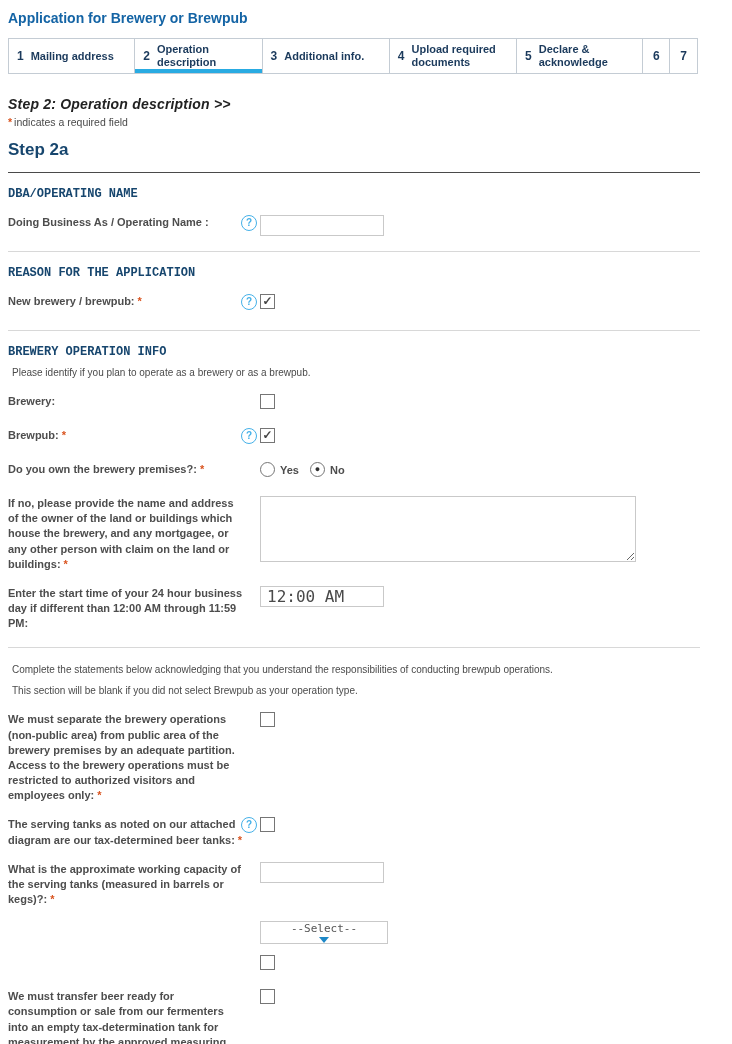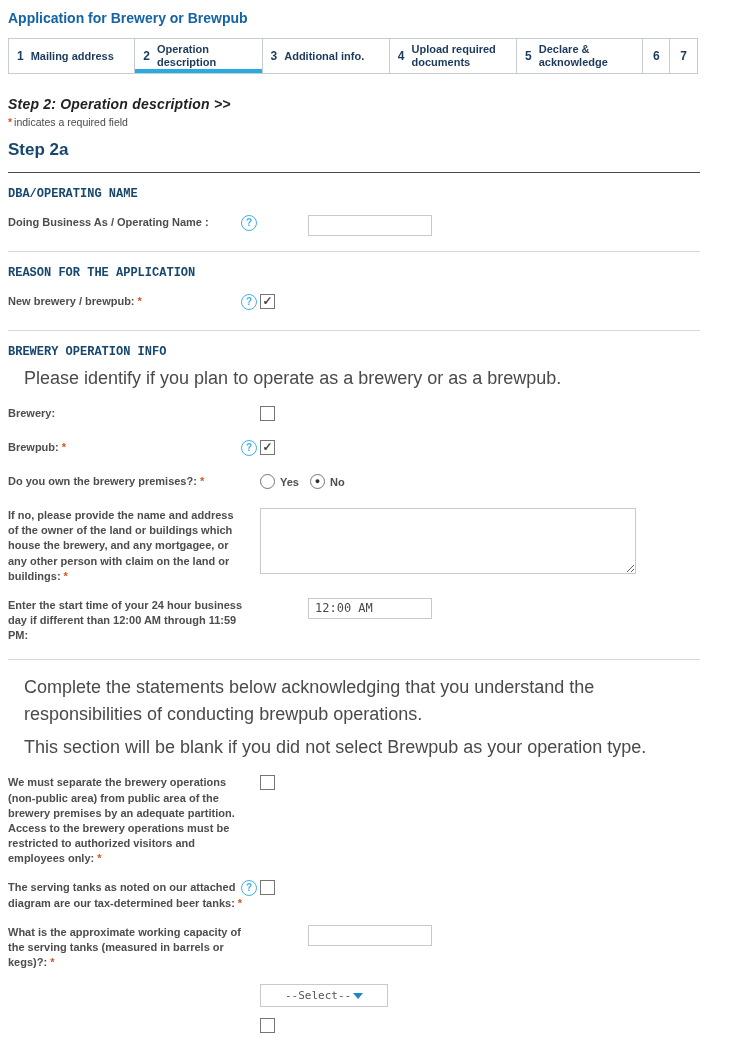--- a/index.html
+++ b/index.html
@@ -22,43 +22,43 @@
 
   .step-heading{font-size:14px;font-weight:bold;font-style:italic;color:#222;margin:22px 0 0 0;letter-spacing:.2px;}
   .required-note{text-align:left;font-size:10.5px;color:#4a4a4a;margin-top:4px;}
   .required-note .ast{margin-right:2px;}
   .ast{color:#d9531e;font-weight:bold;}
   .step-sub{font-size:17px;font-weight:bold;color:#17466e;margin:12px 0 12px 0;}
   .rule-dark{border:none;border-top:1px solid #4a4a4a;margin:0 0 14px 0;}
   .rule-light{border:none;border-top:1px solid #d8d8d8;margin:16px 0 14px 0;}
 
   .section-title{font-size:12px;font-weight:bold;color:#17466e;margin:2px 0 4px 0;font-family:Liberation Mono, monospace;}
-  .intro{font-size:18px;color:#4a4a4a;margin:6px 0 14px 16px;line-height:1.5;}
+  .intro{font-size:10px;color:#4a4a4a;margin:6px 0 14px 4px;line-height:1.5;}
 
   .row{position:relative;margin:14px 0;min-height:20px;}
   .row .label{width:238px;font-size:11px;font-weight:bold;color:#4d4d4d;line-height:1.38;}
   .controls{position:absolute;left:252px;top:0;display:flex;align-items:center;gap:5px;}
   .controls.top{align-items:flex-start;}
 
   .help{position:absolute;left:233px;top:0;width:14px;height:14px;border:1.6px solid #45b1e8;
         border-radius:50%;color:#45b1e8;font-size:10px;font-weight:bold;text-align:center;
         line-height:14px;background:#fff;cursor:pointer;}
 
   .checkbox{width:13px;height:13px;border:1.6px solid #757575;background:#fff;font-size:12px;
             line-height:12px;text-align:center;color:#444;font-weight:bold;cursor:pointer;flex:0 0 auto;}
   .radio{width:13px;height:13px;border:1.6px solid #757575;border-radius:50%;background:#fff;
          font-size:9px;line-height:13px;text-align:center;color:#2f2f2f;cursor:pointer;flex:0 0 auto;}
   .radio-label{font-size:11px;font-weight:bold;color:#4d4d4d;margin-right:6px;cursor:pointer;}
 
   input.text-input{width:124px;height:21px;border:1px solid #c9c9c9;box-sizing:border-box;
-       font-family:"DejaVu Sans Mono",monospace;font-size:12px;color:#4a4a4a;padding:2px 6px;outline:none;margin-left:48px;}
+       font-family:"DejaVu Sans Mono",monospace;font-size:16px;color:#4a4a4a;padding:2px 6px;outline:none;}
   textarea.big{width:376px;height:66px;border:1px solid #c9c9c9;box-sizing:border-box;resize:both;
        font-family:"DejaVu Sans Mono",monospace;font-size:11px;color:#4a4a4a;outline:none;}
   .select{width:128px;height:23px;border:1px solid #c9c9c9;box-sizing:border-box;display:flex;
-       align-items:center;justify-content:space-between;padding:0 24px;cursor:pointer;background:#fff;}
+       align-items:center;justify-content:space-between;padding:0 24px;cursor:pointer;background:#fff;flex-direction:column;}
   .select-value{font-family:"DejaVu Sans Mono",monospace;font-size:11px;color:#555;}
   .caret{width:0;height:0;border-left:5px solid transparent;border-right:5px solid transparent;
        border-top:6px solid #1e88c7;}
 </style>
 </head>
 <body>
 
 <div class="page">
 
   <div class="app-title">Application for Brewery or Brewpub</div>

